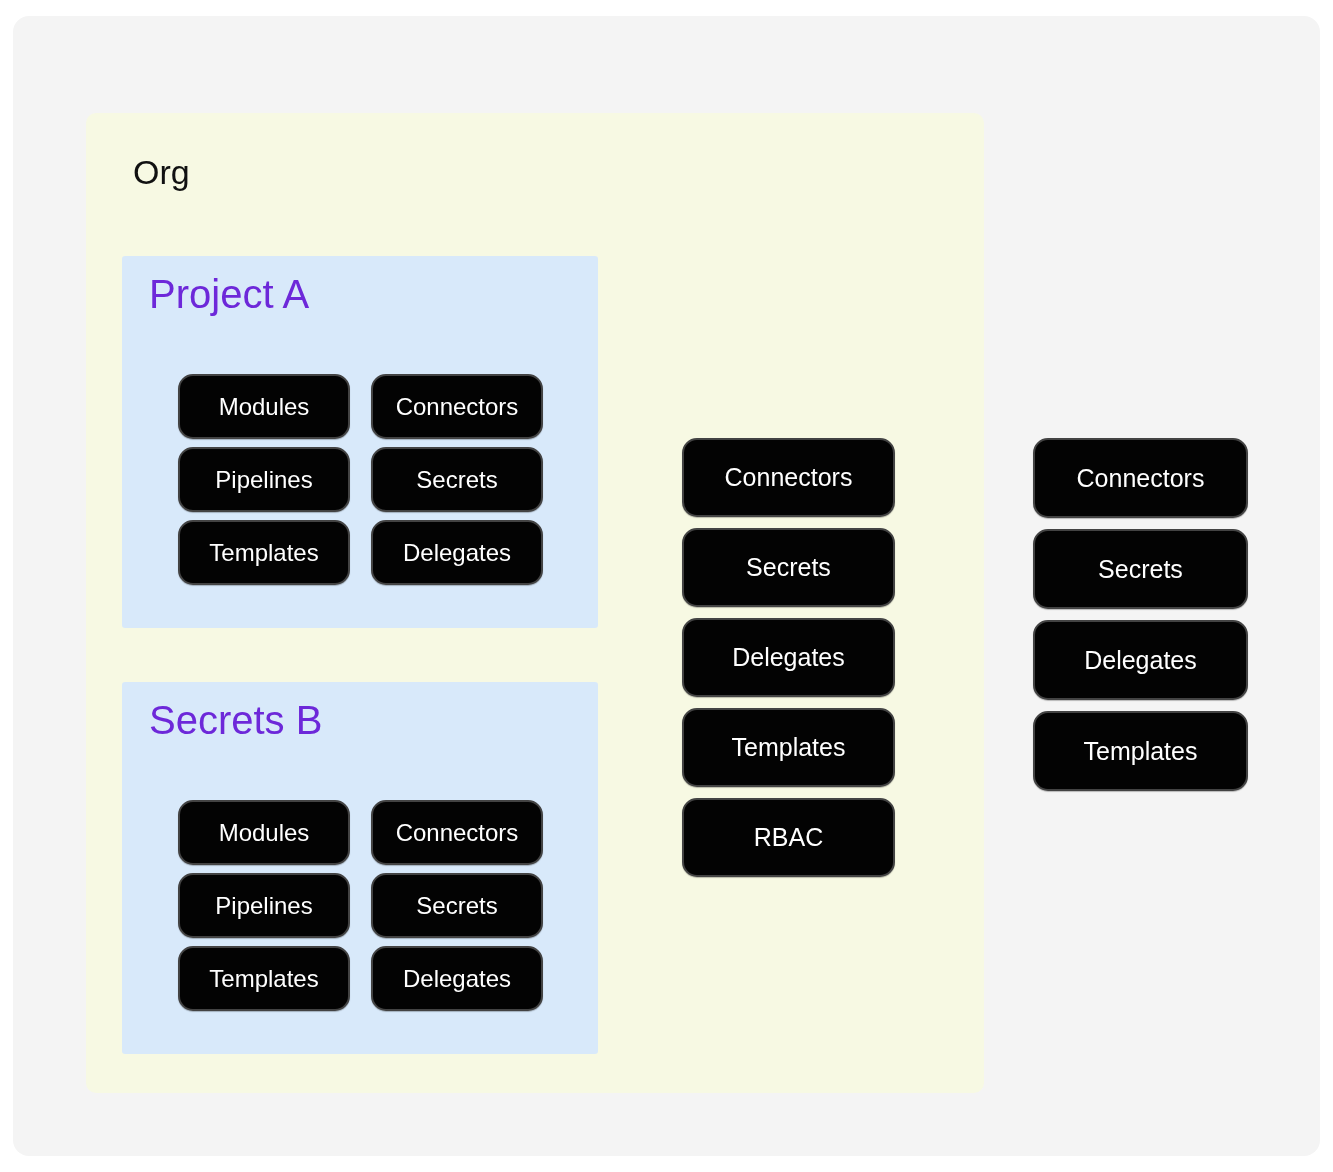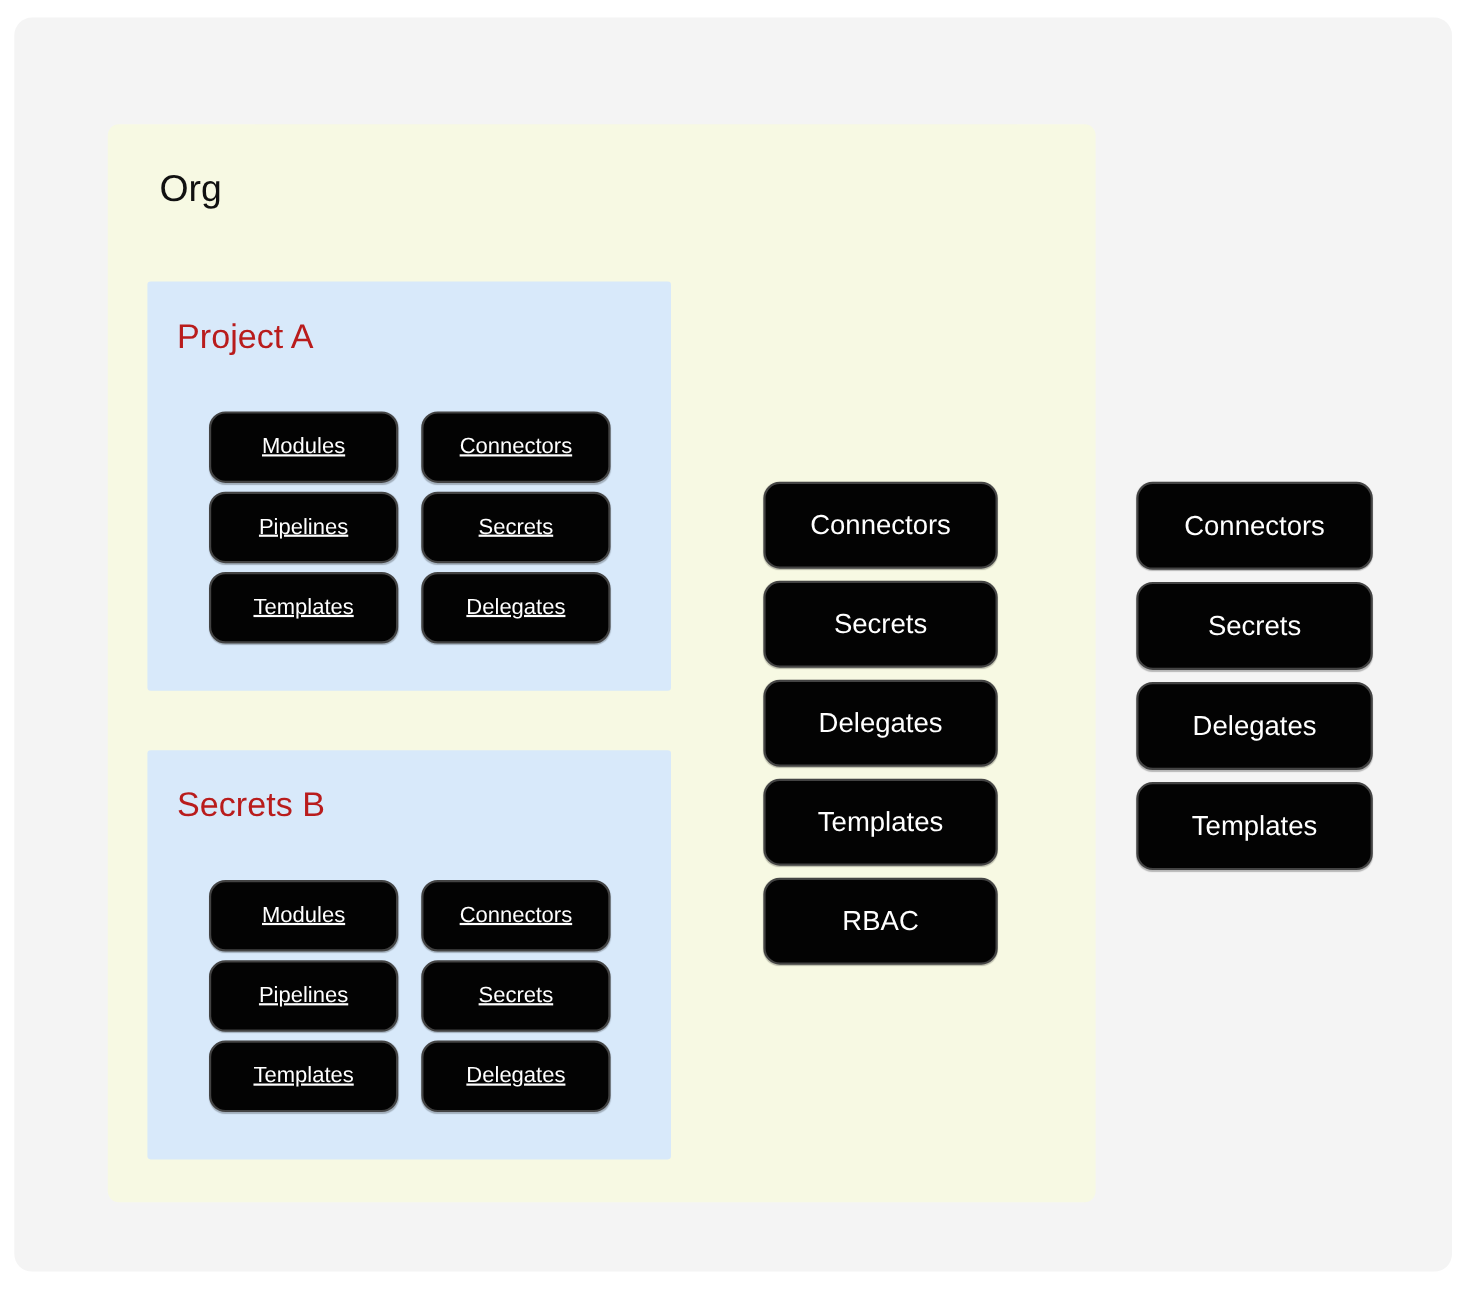--- a/index.html
+++ b/index.html
@@ -25,42 +25,41 @@
     font-size: 38px;
     line-height: 1.2;
     color: #111111;
   }
   .org {
     position: absolute;
     left: 73px; top: 97px;
     width: 898px; height: 980px;
     background: #f7f9e3;
     border-radius: 10px;
-    margin-left: 12px;
   }
   .org-title {
     position: absolute;
     left: 47px; top: 40px;
     font-size: 34px;
     color: #111111;
   }
   .project {
     position: absolute;
     left: 36px;
     width: 476px; height: 372px;
     background: #d8e9fa;
     border-radius: 3px;
   }
   .project-a { top: 143px; }
   .project-b { top: 569px; }
   .project-title {
     position: absolute;
-    left: 27px; top: 32px;
-    font-size: 31px;
-    color: #b91c1c;
+    left: 27px; top: 16px;
+    font-size: 40px;
+    color: #6d28d9;
   }
   .pill {
     background: #030303;
     border: 2px solid #434343;
     border-radius: 15px;
     color: #ffffff;
     display: flex;
     align-items: center;
     justify-content: center;
     box-sizing: border-box;
@@ -69,21 +68,21 @@
   }
   .pill-grid {
     position: absolute;
     left: 56px; top: 118px;
     display: grid;
     grid-template-columns: 172px 172px;
     grid-auto-rows: 65px;
     column-gap: 21px;
     row-gap: 8px;
   }
-  .pill-grid .pill { font-size: 20px; text-decoration: underline; }
+  .pill-grid .pill { font-size: 24px; }
   .resource-col {
     position: absolute;
     display: flex;
     flex-direction: column;
     gap: 11px;
   }
   .org-resources { left: 596px; top: 325px; }
   .org-resources .pill { width: 213px; height: 79px; font-size: 25px; }
   .account-resources { left: 1020px; top: 422px; }
   .account-resources .pill { width: 215px; height: 80px; font-size: 25px; }

